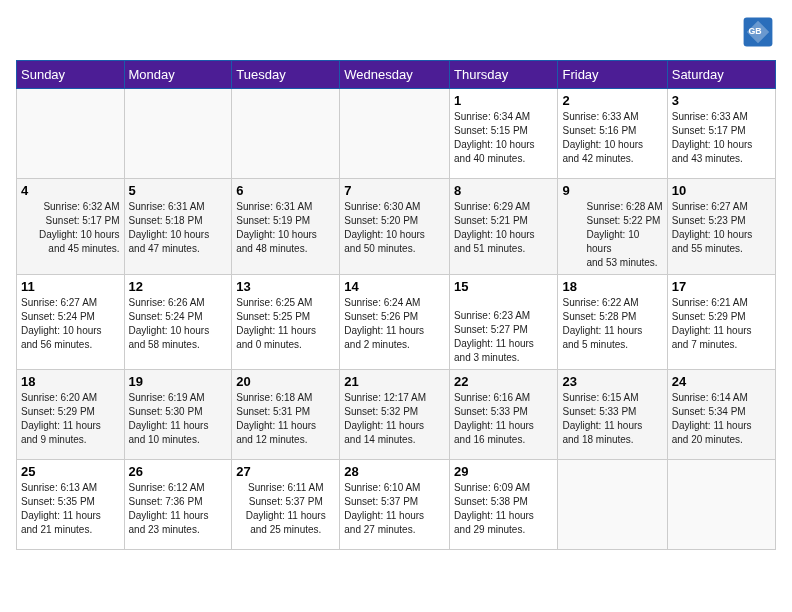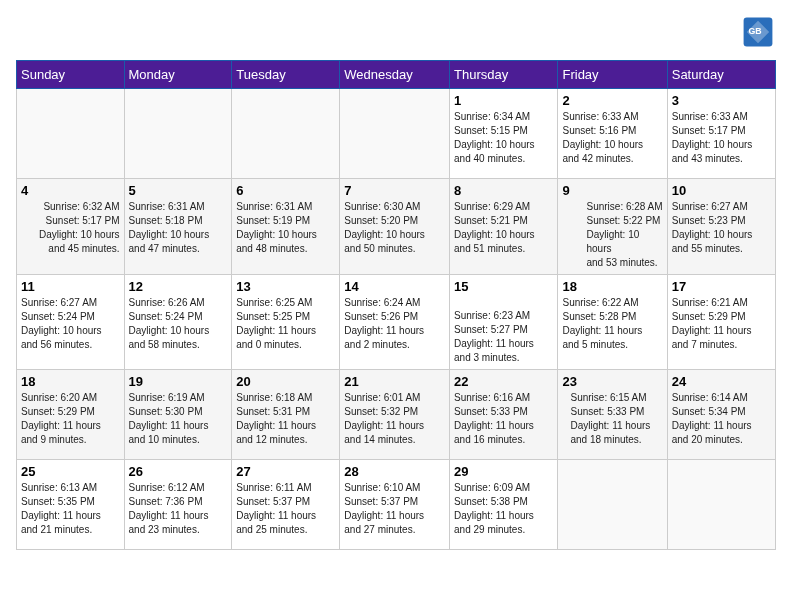--- a/index.html
+++ b/index.html
@@ -270,35 +270,35 @@
         </td>
         <td>
           <span class="day-num">20</span>
           <div class="day-info" style="white-space: pre-line;">Sunrise: 6:18 AM
 Sunset: 5:31 PM
 Daylight: 11 hours
 and 12 minutes.</div>
         </td>
         <td>
           <span class="day-num">21</span>
-          <div class="day-info" style="white-space: pre-line;">Sunrise: 6:01 AM
+          <div class="day-info" style="white-space: pre-line;">Sunrise: 12:17 AM
 Sunset: 5:32 PM
 Daylight: 11 hours
 and 14 minutes.</div>
         </td>
         <td>
           <span class="day-num">22</span>
           <div class="day-info" style="white-space: pre-line;">Sunrise: 6:16 AM
 Sunset: 5:33 PM
 Daylight: 11 hours
 and 16 minutes.</div>
         </td>
         <td>
           <span class="day-num">23</span>
-          <div class="day-info" style="white-space: pre-line; margin-left: 8px;">Sunrise: 6:15 AM
+          <div class="day-info" style="white-space: pre-line;">Sunrise: 6:15 AM
 Sunset: 5:33 PM
 Daylight: 11 hours
 and 18 minutes.</div>
         </td>
         <td>
           <span class="day-num">24</span>
           <div class="day-info" style="white-space: pre-line;">Sunrise: 6:14 AM
 Sunset: 5:34 PM
 Daylight: 11 hours
 and 20 minutes.</div>
@@ -314,21 +314,21 @@
         </td>
         <td>
           <span class="day-num">26</span>
           <div class="day-info" style="white-space: pre-line;">Sunrise: 6:12 AM
 Sunset: 7:36 PM
 Daylight: 11 hours
 and 23 minutes.</div>
         </td>
         <td>
           <span class="day-num">27</span>
-          <div class="day-info" style="white-space: pre-line;">Sunrise: 6:11 AM
+          <div class="day-info" style="white-space: pre-line; text-align: center;">Sunrise: 6:11 AM
 Sunset: 5:37 PM
 Daylight: 11 hours
 and 25 minutes.</div>
         </td>
         <td>
           <span class="day-num">28</span>
           <div class="day-info" style="white-space: pre-line;">Sunrise: 6:10 AM
 Sunset: 5:37 PM
 Daylight: 11 hours
 and 27 minutes.</div>

